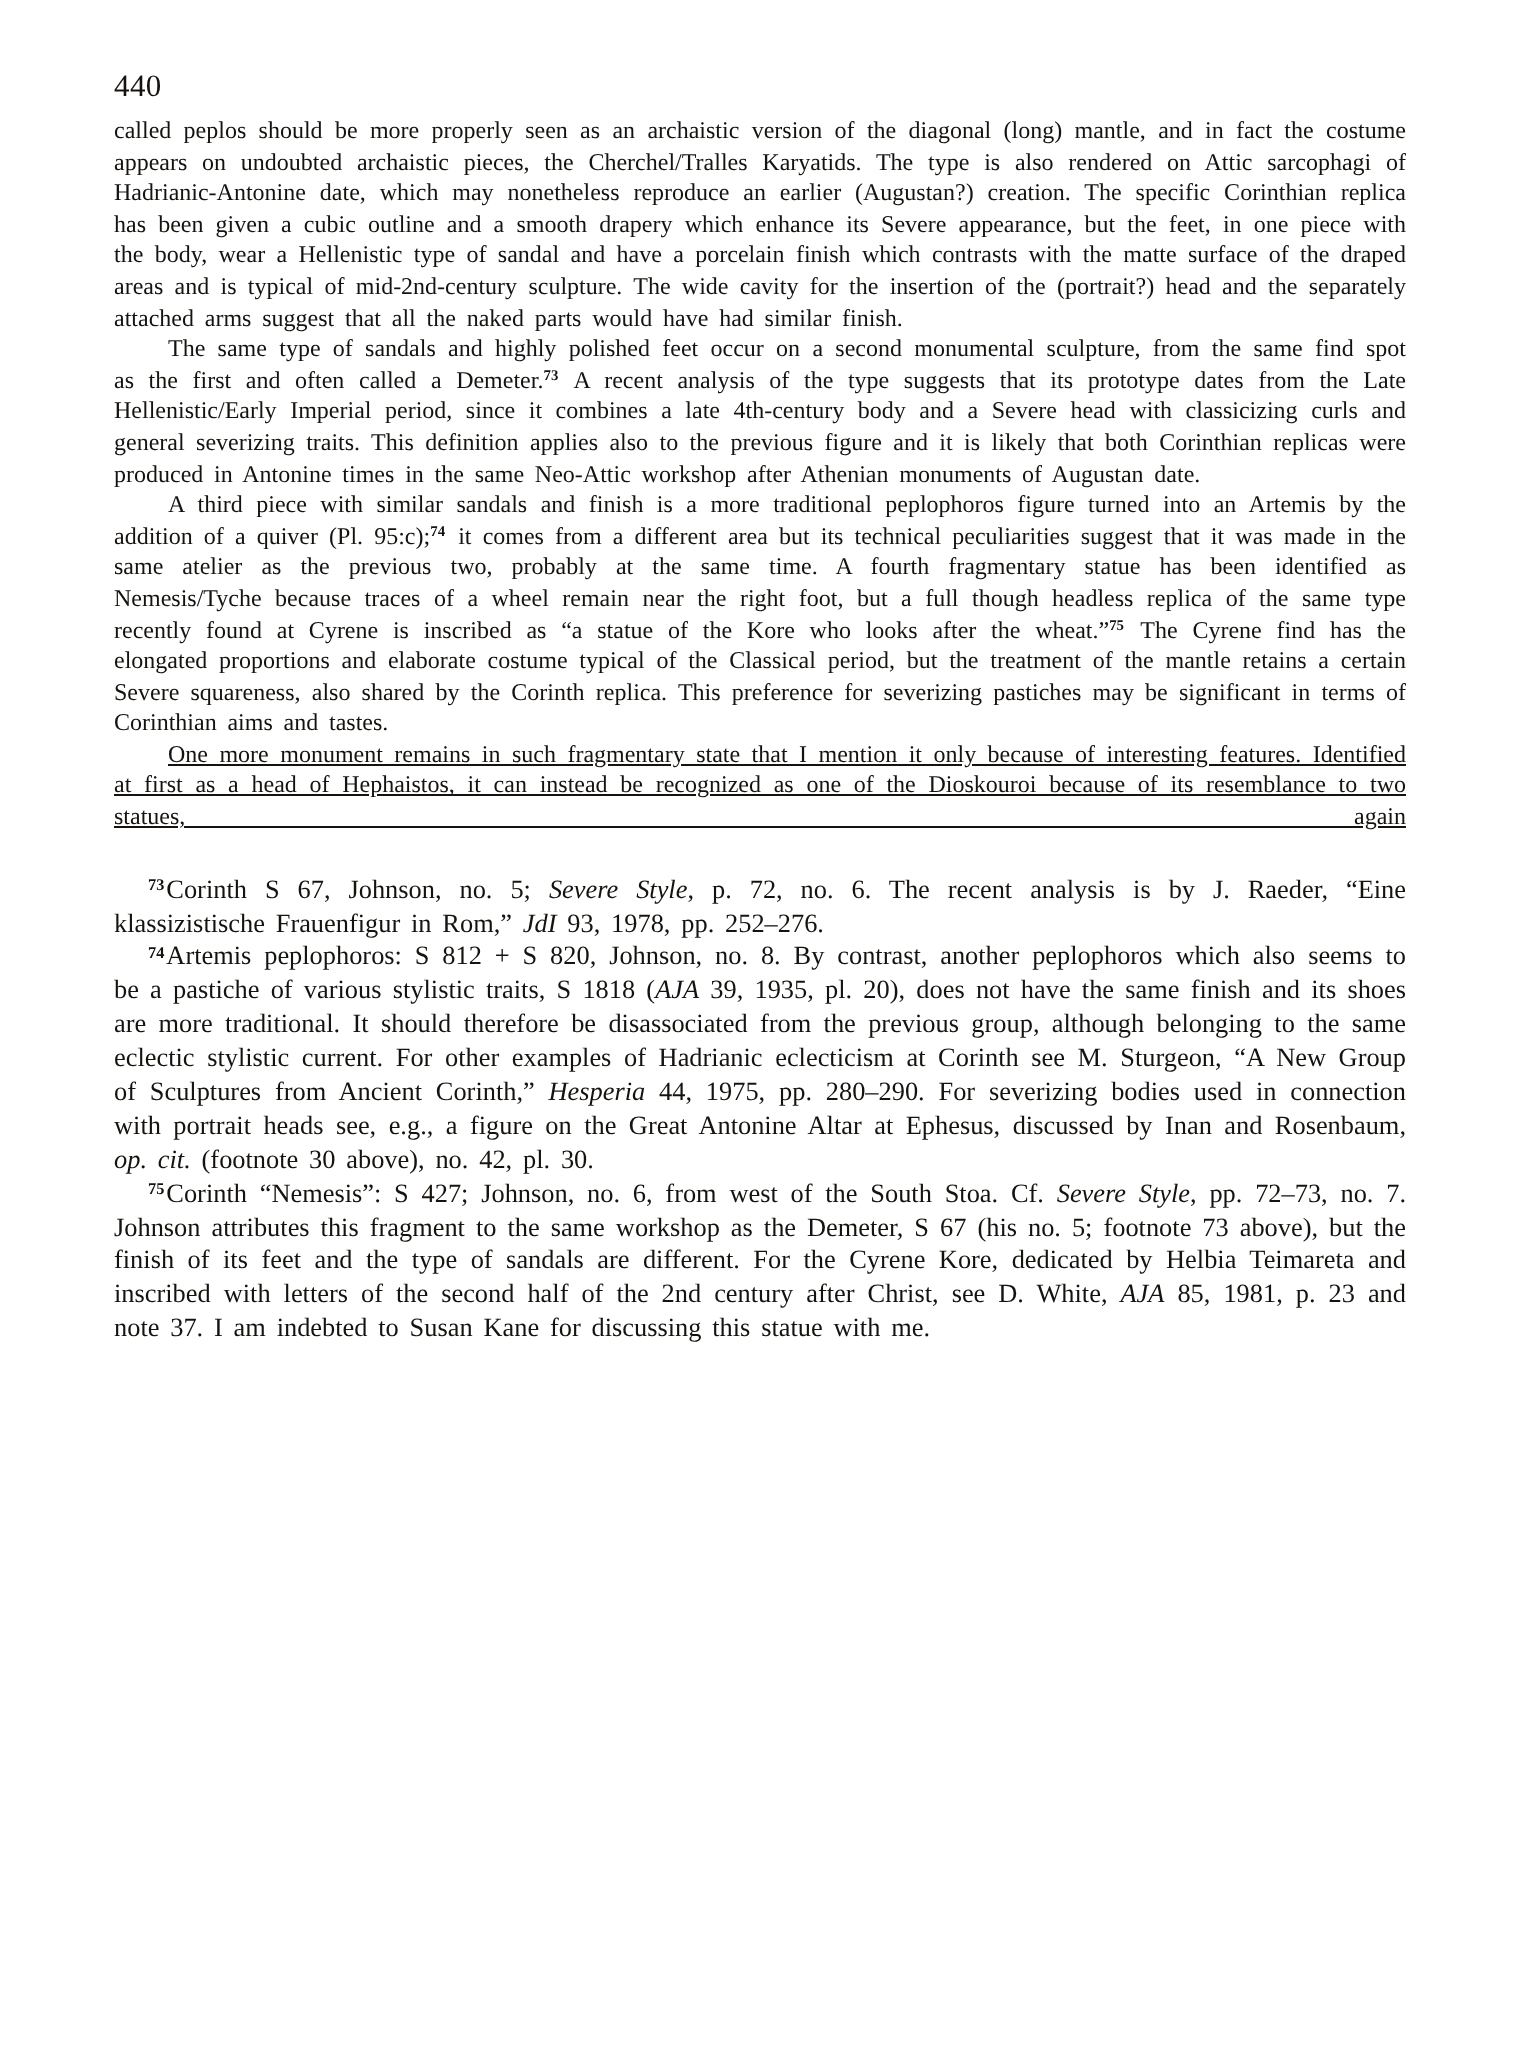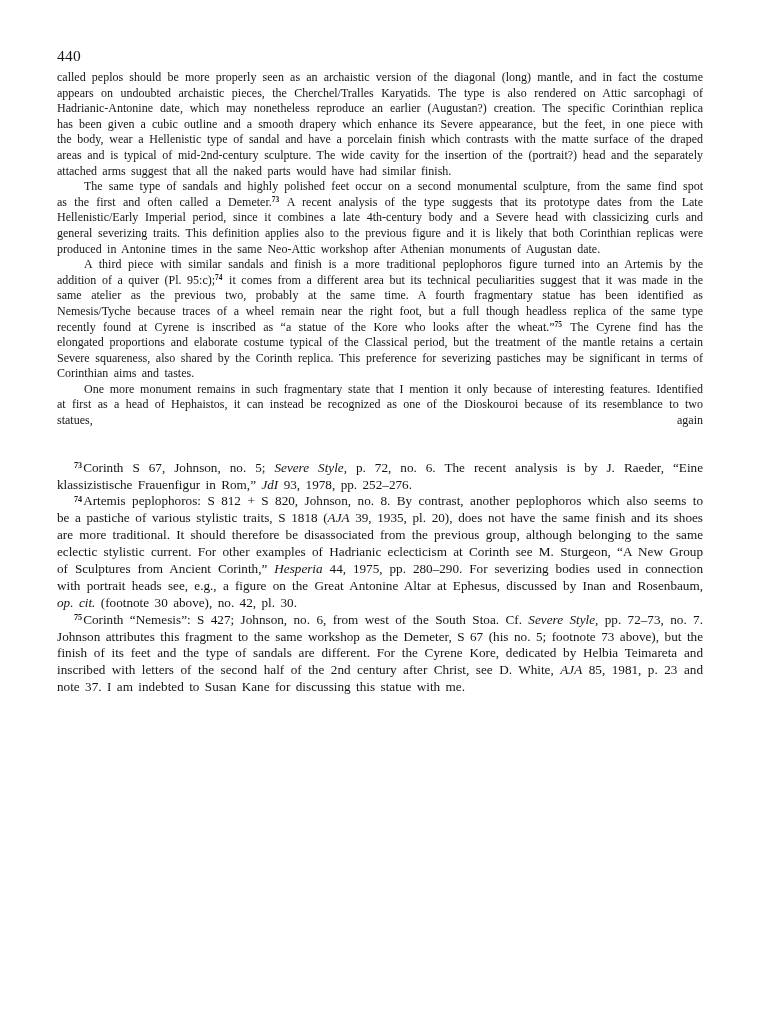--- a/index.html
+++ b/index.html
@@ -11,21 +11,21 @@
       height: 1024px;
       overflow: hidden;
       background: #ffffff;
       color: #16130f;
       font-family: "Liberation Serif", "DejaVu Serif", serif;
     }
     .page {
       box-sizing: border-box;
       width: 757px;
       height: 1024px;
-      padding: 47px 54px 0 57px;
+      padding: 35px 54px 0 57px;
       position: relative;
     }
     .page-header {
       position: relative;
       text-align: center;
       font-size: 15.5px;
       line-height: 1.2;
       letter-spacing: 1.1px;
       margin-bottom: 23px;
       white-space: nowrap;
@@ -37,23 +37,23 @@
       letter-spacing: 0.2px;
     }
     .body-text p {
       margin: 0;
       font-size: 12px;
       line-height: 1.3;
       text-align: justify;
       word-spacing: 0.2em;
     }
     .body-text p.indent { text-indent: 27px; }
-    .body-text p.fill-last { text-align-last: justify; }
+    .body-text p.fill-last { text-align-last: justify; text-decoration: underline; }
     .footnotes {
-      margin-top: 31px;
+      margin-top: 20px;
     }
     .footnotes p {
       margin: 0;
       font-size: 13.2px;
       line-height: 1.28;
       text-align: justify;
       word-spacing: 0.16em;
       text-indent: 17px;
     }
     sup.fn-ref {

